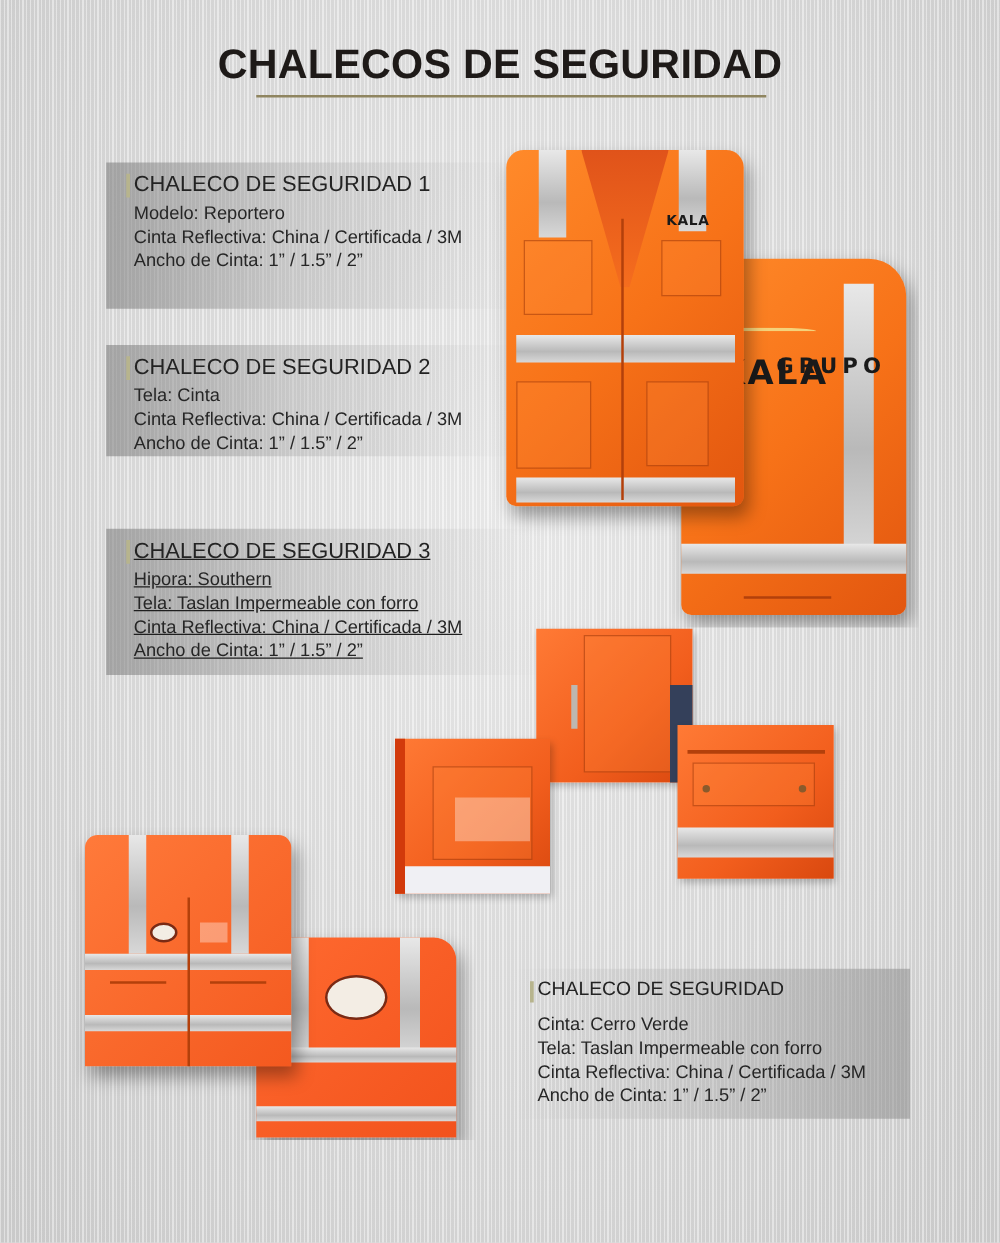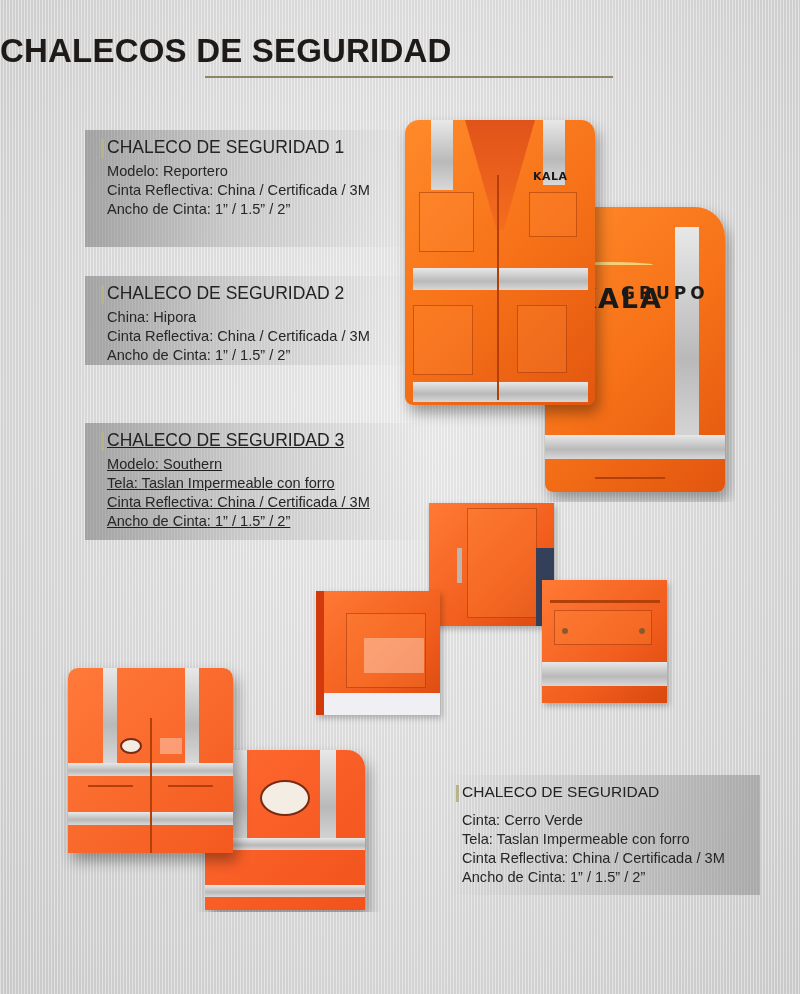--- a/index.html
+++ b/index.html
@@ -11,20 +11,21 @@
     background-color: #dcdcdc;
     background-image:
       repeating-linear-gradient(90deg, rgba(255,255,255,0.35) 0px, rgba(255,255,255,0.35) 1px, rgba(0,0,0,0.03) 1px, rgba(0,0,0,0.03) 3px),
       radial-gradient(ellipse at 50% 40%, #eeeeee 0%, #dedede 55%, #cfcfcf 100%);
   }
 
   
   .page-title {
     position: absolute;
     left: 0; width: 800px; top: 32px;
+    text-align: center;
     font-size: 33px;
     letter-spacing: 0.2px;
     color: #1e1a18;
   }
   .title-rule {
     position: absolute;
     left: 205px; top: 76px;
     width: 408px; height: 2px;
     background: #8f8560;
   }
@@ -32,21 +33,20 @@
   
   .spec {
     position: absolute;
     padding: 6px 0 12px 22px;
   }
   .spec.fade-right {
     background: linear-gradient(90deg, rgba(120,120,120,0.55) 0%, rgba(160,160,160,0.35) 45%, rgba(220,220,220,0) 100%);
   }
   .spec.fade-left {
     background: linear-gradient(90deg, rgba(220,220,220,0) 0%, rgba(175,175,175,0.35) 40%, rgba(140,140,140,0.55) 100%);
-    margin-left: 32px;
   }
   .spec .accent {
     position: absolute;
     left: 16px; top: 9px;
     width: 3px; height: 19px;
     background: #b7b48d;
   }
   .spec h2 {
     font-weight: normal;
     font-size: 17.5px;
@@ -107,29 +107,29 @@
   <span class="accent"></span>
   <h2>CHALECO DE SEGURIDAD 1</h2>
   <div class="row">Modelo: Reportero</div>
   <div class="row">Cinta Reflectiva: China / Certificada / 3M</div>
   <div class="row">Ancho de Cinta: 1” / 1.5” / 2”</div>
 </section>
 
 <section class="spec fade-right" id="spec2">
   <span class="accent"></span>
   <h2>CHALECO DE SEGURIDAD 2</h2>
-  <div class="row">China: Hipora</div>
+  <div class="row">Tela: Cinta</div>
   <div class="row">Cinta Reflectiva: China / Certificada / 3M</div>
   <div class="row">Ancho de Cinta: 1” / 1.5” / 2”</div>
 </section>
 
 <section class="spec fade-right" id="spec3">
   <span class="accent"></span>
   <h2>CHALECO DE SEGURIDAD 3</h2>
-  <div class="row">Modelo: Southern</div>
+  <div class="row">Hipora: Southern</div>
   <div class="row">Tela: Taslan Impermeable con forro</div>
   <div class="row">Cinta Reflectiva: China / Certificada / 3M</div>
   <div class="row">Ancho de Cinta: 1” / 1.5” / 2”</div>
 </section>
 
 <section class="spec fade-left" id="spec4">
   <span class="accent"></span>
   <h2>CHALECO DE SEGURIDAD</h2>
   <div class="row">Cinta: Cerro Verde</div>
   <div class="row">Tela: Taslan Impermeable con forro</div>

